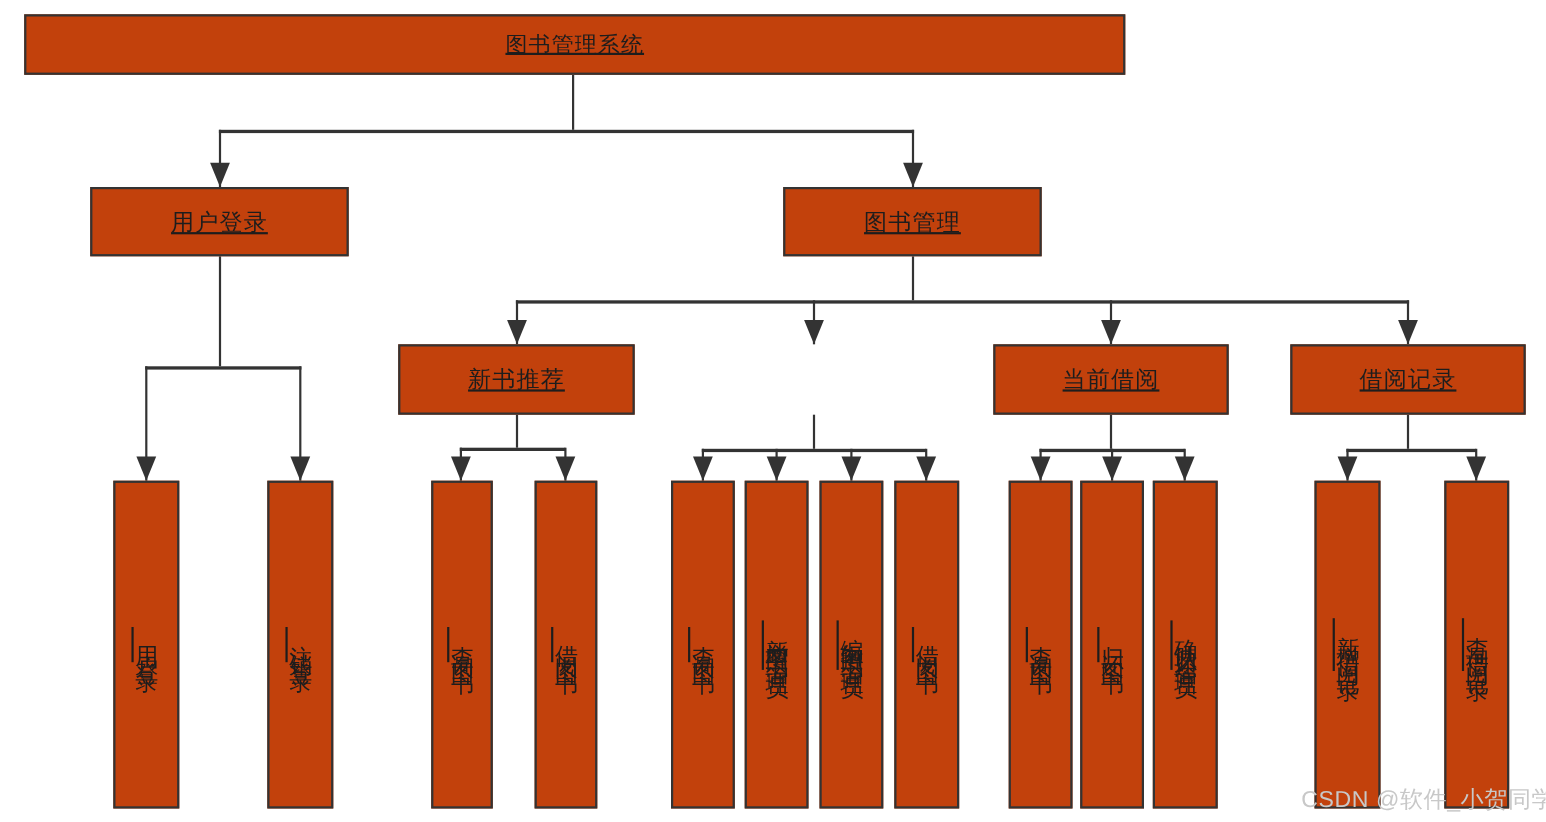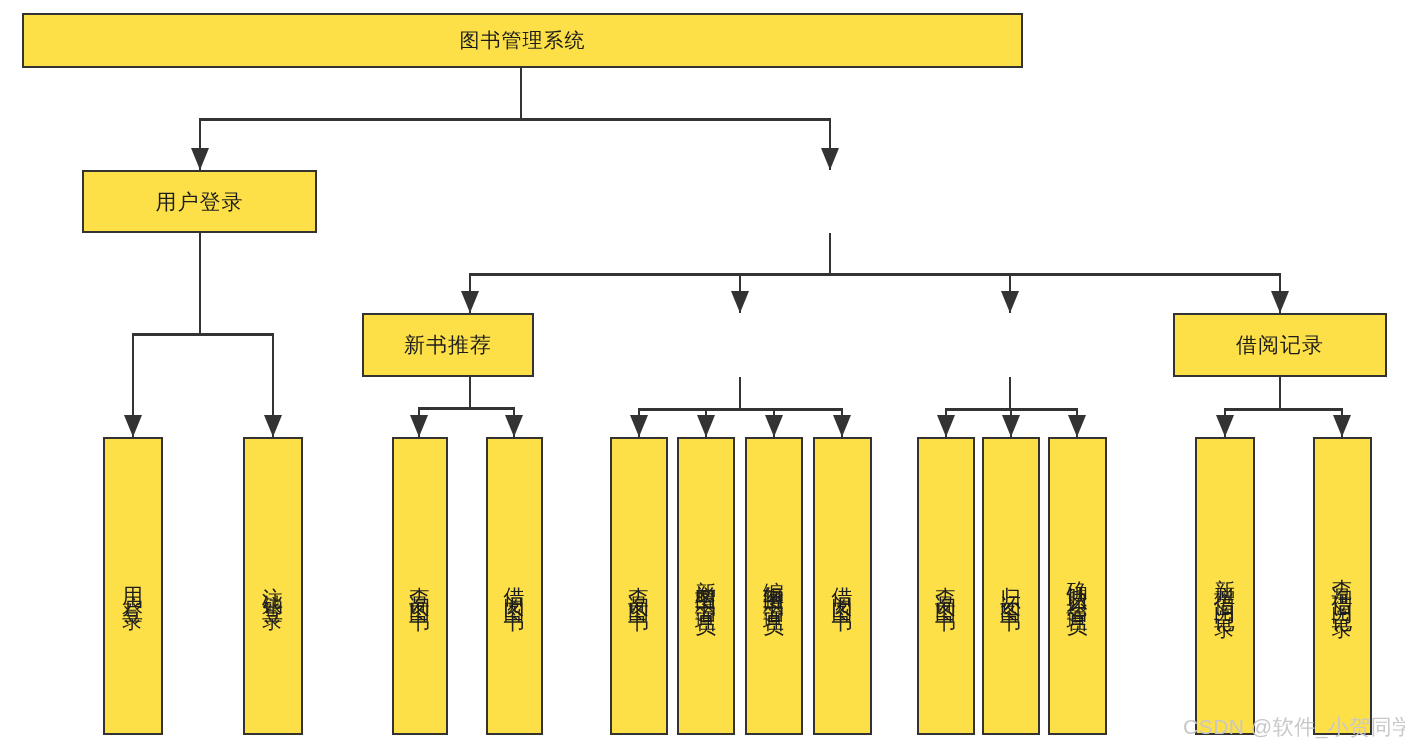--- a/index.html
+++ b/index.html
@@ -8,26 +8,27 @@
     --background: #ffffff;
     --watermark: #c8c8c8;
   }
   * { margin: 0; padding: 0; box-sizing: border-box; }
   html, body { width: 1405px; height: 747px; background: var(--background); overflow: hidden; }
   body { font-family: "Liberation Sans", sans-serif; color: var(--text); }
   .canvas { position: relative; width: 1405px; height: 747px; background: var(--background); }
 
   .box {
     position: absolute;
-    background: #fde047;
+    background: #c2410c;
     border: 2.5px solid var(--line);
     display: flex;
     align-items: center;
     justify-content: center;
     z-index: 2;
+    text-decoration: underline;
   }
   .hlabel { font-size: 21px; letter-spacing: 1px; white-space: nowrap; }
   .root-label { font-size: 20px; }
 
   .vbox { z-index: 2; }
   .vtext {
     writing-mode: vertical-rl;
     text-orientation: mixed;
     font-size: 21px;
     line-height: 1;
@@ -125,23 +126,29 @@
   <div class="arrow" style="left:1216px; top:415px;"></div>
   <div class="arrow" style="left:1333px; top:415px;"></div>
 
   <div class="box" style="left:22px; top:13px; width:1001px; height:55px;">
     <span class="hlabel root-label">图书管理系统</span>
   </div>
 
   <div class="box" style="left:82px; top:170px; width:235px; height:63px;">
     <span class="hlabel">用户登录</span>
   </div>
+  <div class="box" style="left:712px; top:170px; width:235px; height:63px;">
+    <span class="hlabel">图书管理</span>
+  </div>
 
-  <div class="box" style="left:362px; top:313px; width:172px; height:64px;">
+  <div class="box" style="left:362px; top:313px; width:215px; height:64px;">
     <span class="hlabel">新书推荐</span>
+  </div>
+  <div class="box" style="left:903px; top:313px; width:214px; height:64px;">
+    <span class="hlabel">当前借阅</span>
   </div>
   <div class="box" style="left:1173px; top:313px; width:214px; height:64px;">
     <span class="hlabel">借阅记录</span>
   </div>
 
   <div class="box vbox" style="left:103px; top:437px; width:60px; height:298px;">
     <span class="vtext">用户登录</span>
   </div>
   <div class="box vbox" style="left:243px; top:437px; width:60px; height:298px;">
     <span class="vtext">注销登录</span>

